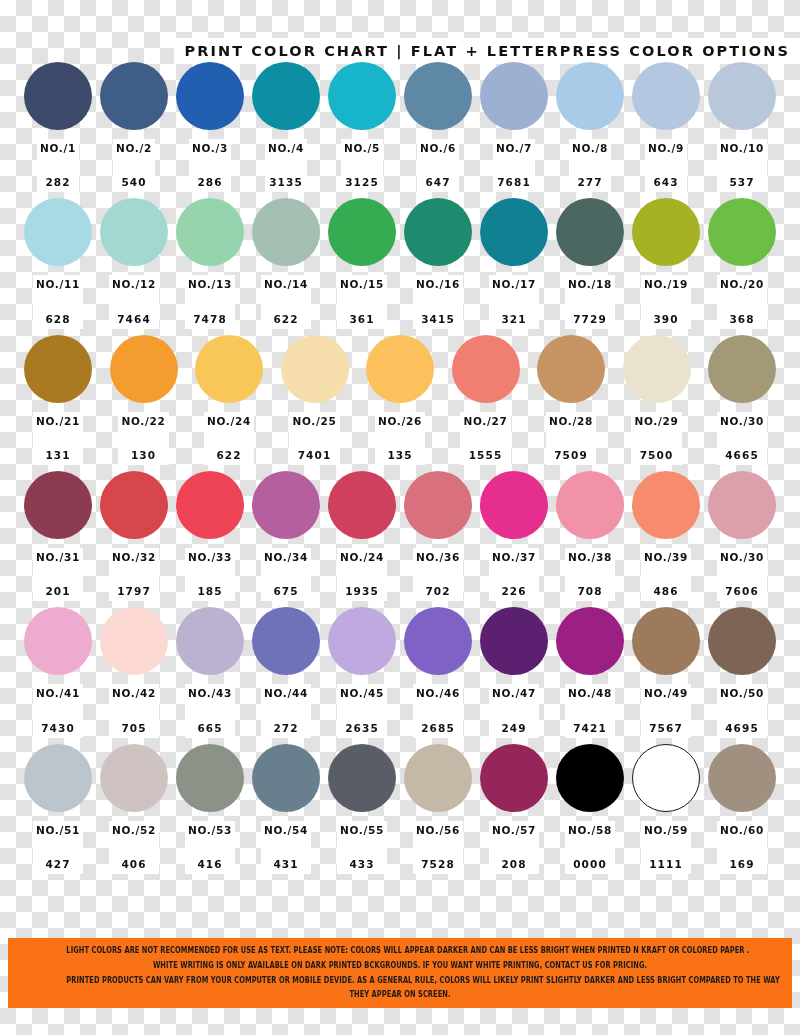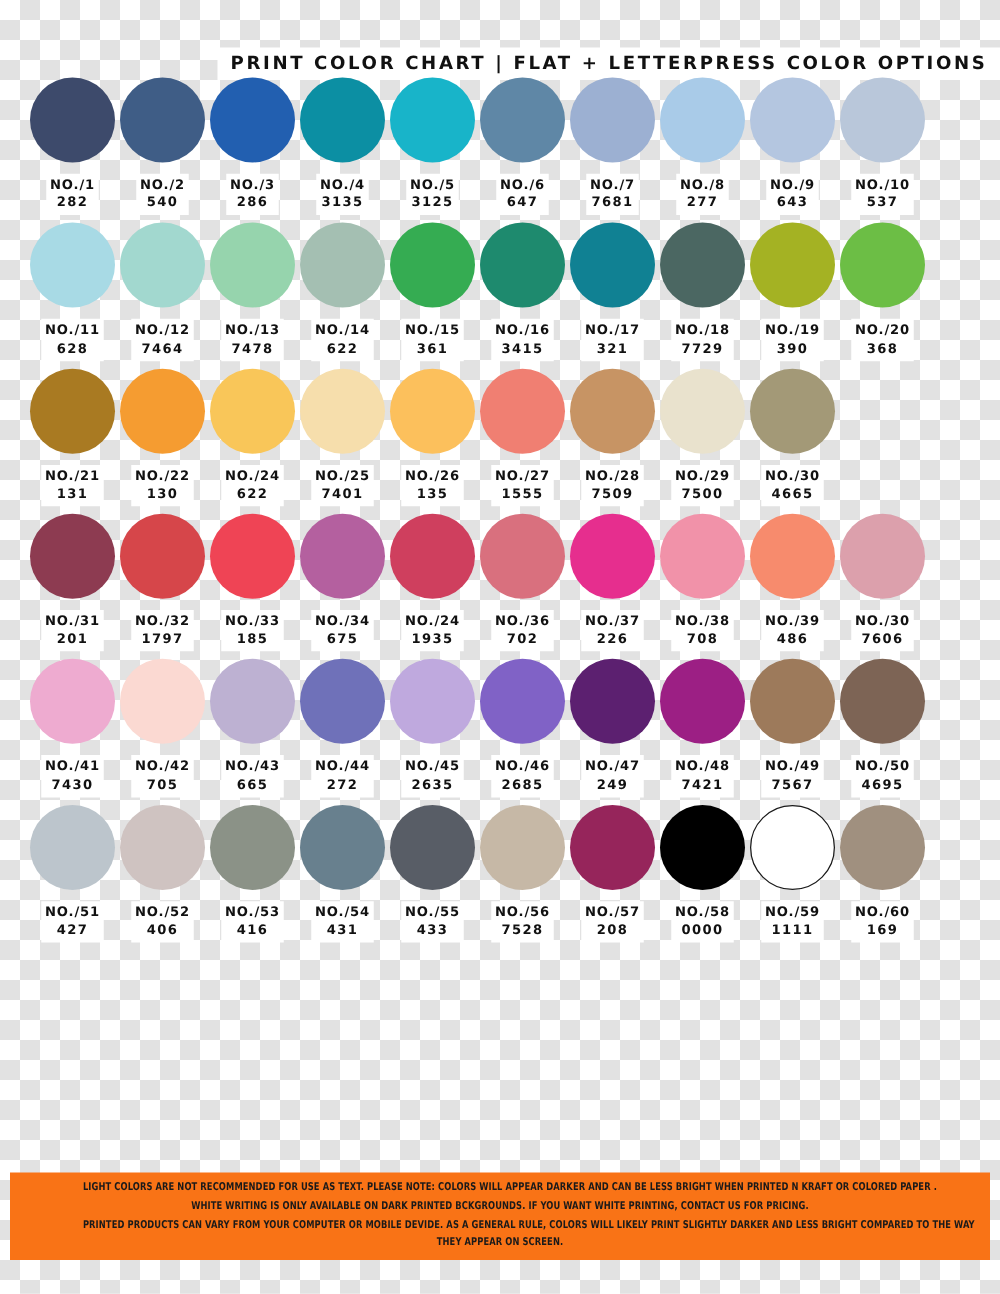--- a/index.html
+++ b/index.html
@@ -49,20 +49,21 @@
 
   
   .rows-wrap {
     position: absolute;
     left: 0;
     top: 62px;
     width: 800px;
   }
   .swatch-row {
     display: flex;
+    justify-content: space-between;
     padding: 0 22px;
     box-sizing: border-box;
     margin-bottom: 6px;
   }
   .swatch-cell {
     width: 72px;
     display: flex;
     flex-direction: column;
     align-items: center;
   }
@@ -90,20 +91,21 @@
     color: #111111;
     white-space: nowrap;
   }
   .label-code {
     font-family: "DejaVu Sans", sans-serif;
     font-size: 10.5px;
     font-weight: 700;
     letter-spacing: 1.1px;
     color: #111111;
     white-space: nowrap;
+    margin-top: 20px;
   }
 
   
   .footer {
     position: absolute;
     left: 8px;
     top: 938px;
     width: 784px;
     background: #f97316;
     padding: 5px 4px 6px 4px;

